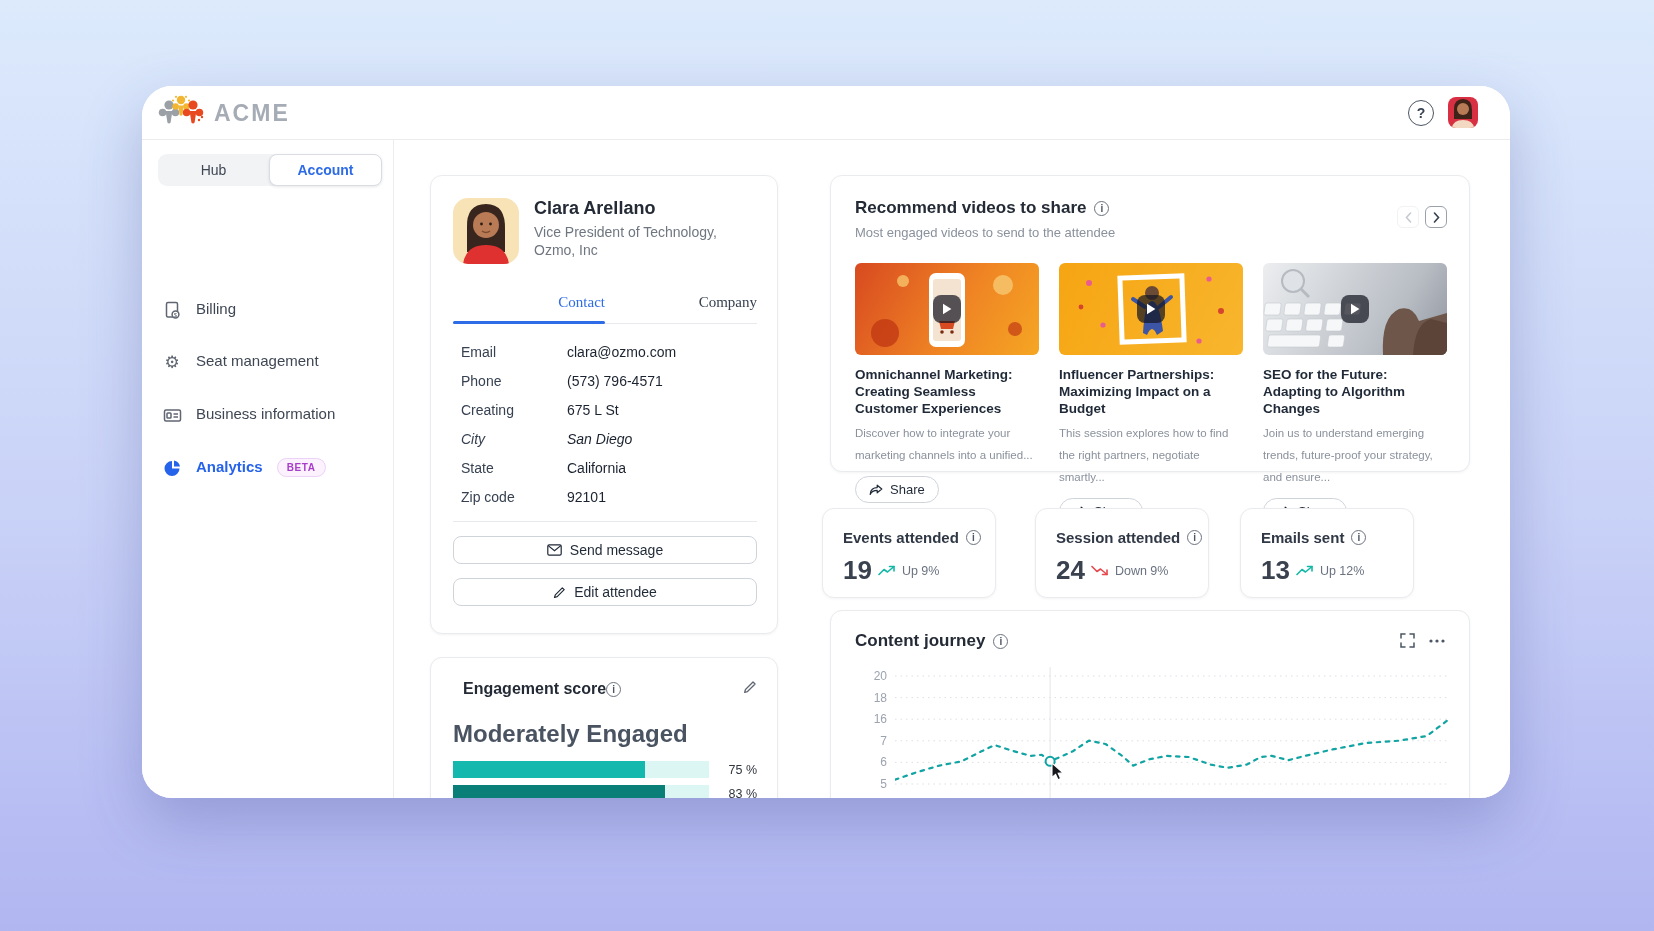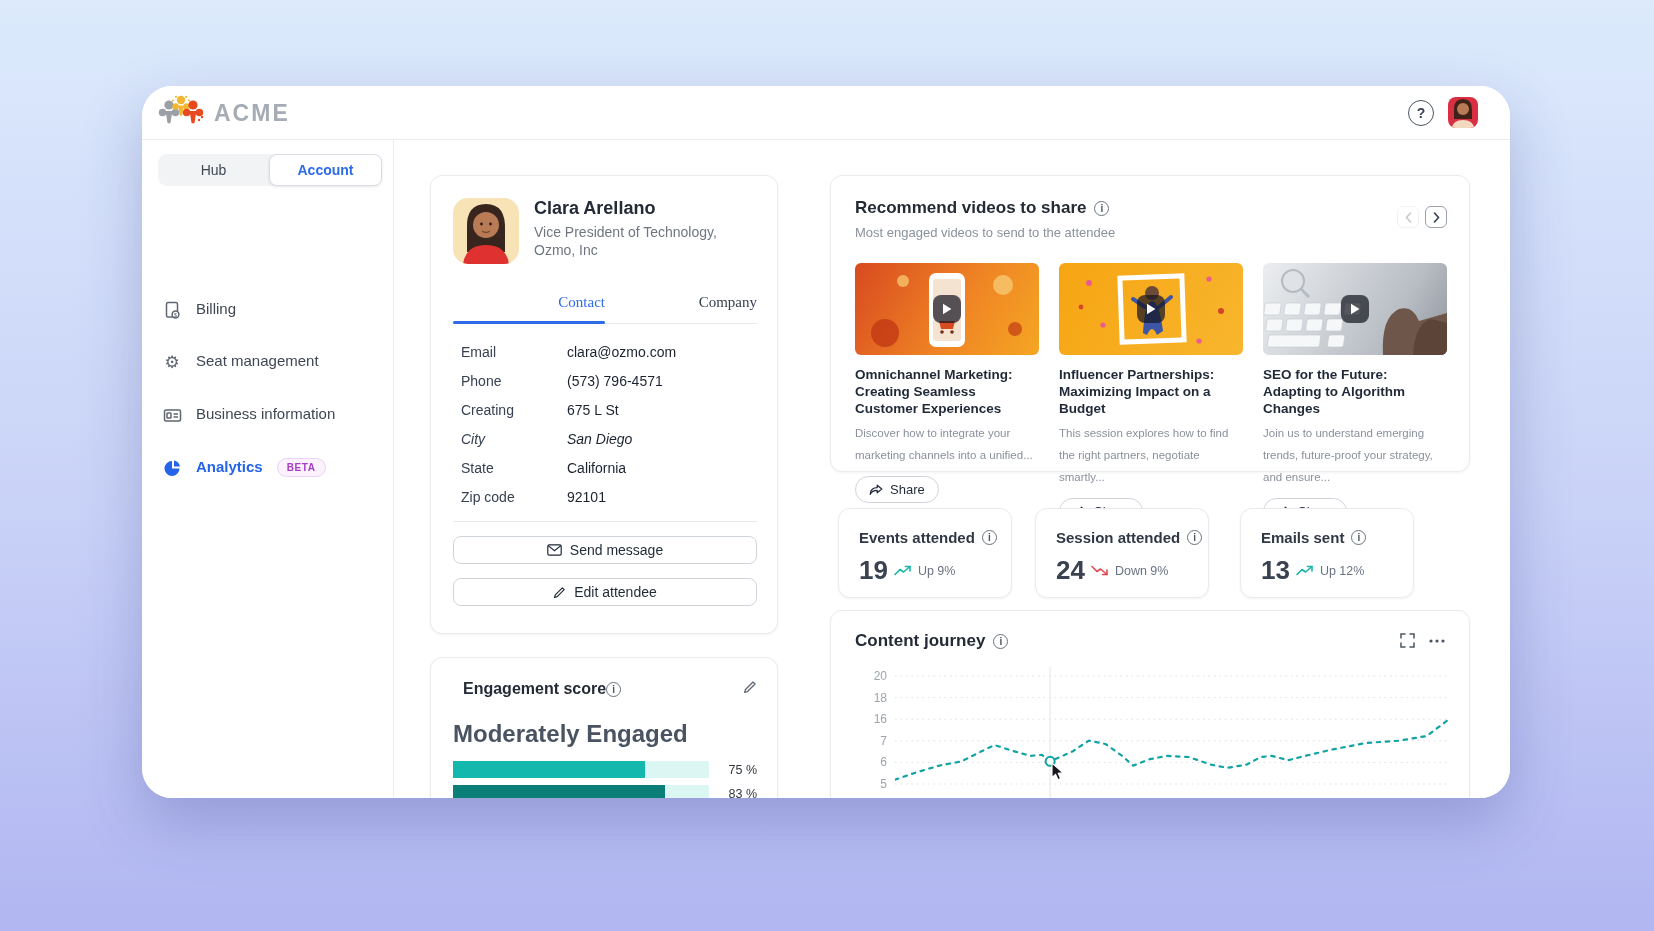--- a/index.html
+++ b/index.html
@@ -407,21 +407,21 @@
                 <svg width="14" height="12" viewBox="0 0 14 12" fill="none" stroke="#1f2937" stroke-width="1.2" stroke-linejoin="round">
                   <path d="M8.2 1.2 L12.8 5 L8.2 8.8 L8.2 6.4 C4.8 6.4 2.6 7.4 1.2 10.4 C1.2 5.6 4.4 3.6 8.2 3.6 Z"></path>
                 </svg>
               </span>
               <span>Share</span>
             </button>
           </div>
         </div>
       </div>
 
-      <div class="card stat" style="left:436px; top:368px;">
+      <div class="card stat" style="left:420px; top:368px;">
         <div class="s-title">
           <span>Events attended</span>
           <span class="info">i</span>
         </div>
         <div class="s-row">
           <span class="s-value">19</span>
           <span>
             <svg width="18" height="11" viewBox="0 0 18 11" fill="none" stroke="#14b8a6" stroke-width="1.6" stroke-linecap="round" stroke-linejoin="round">
               <path d="M1 9.5 L6 4.5 L9.5 7 L16 1.5"></path>
                 <path d="M11.5 1.5 L16 1.5 L16 6"></path>

